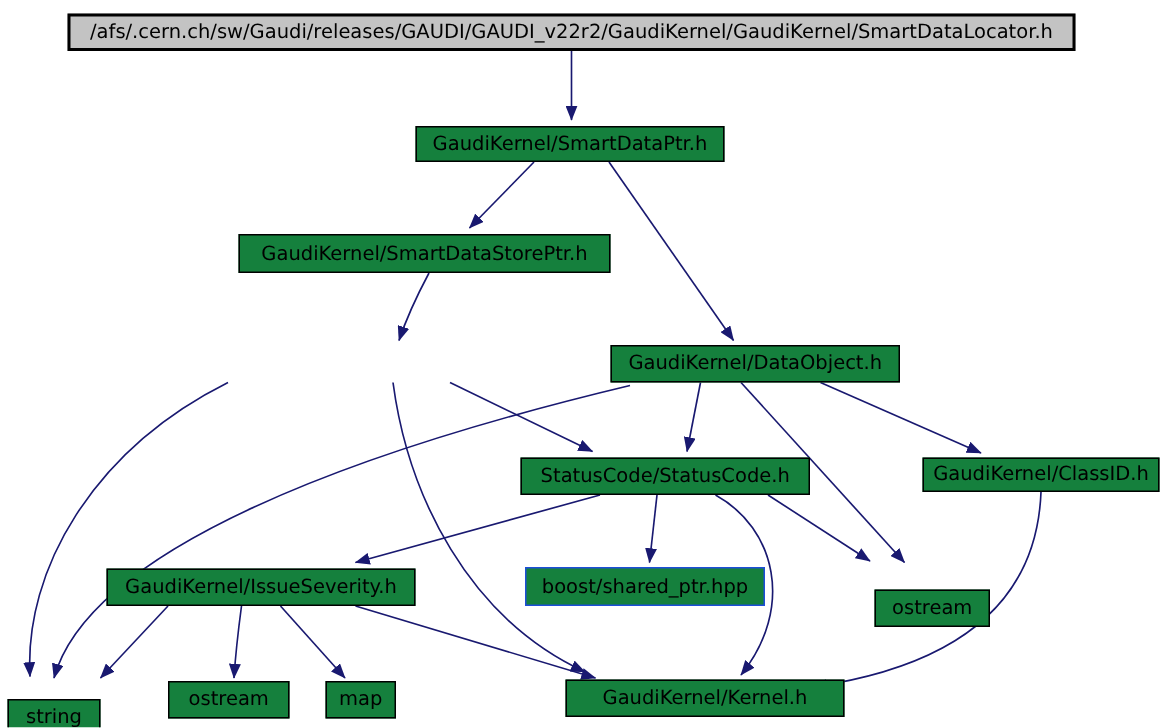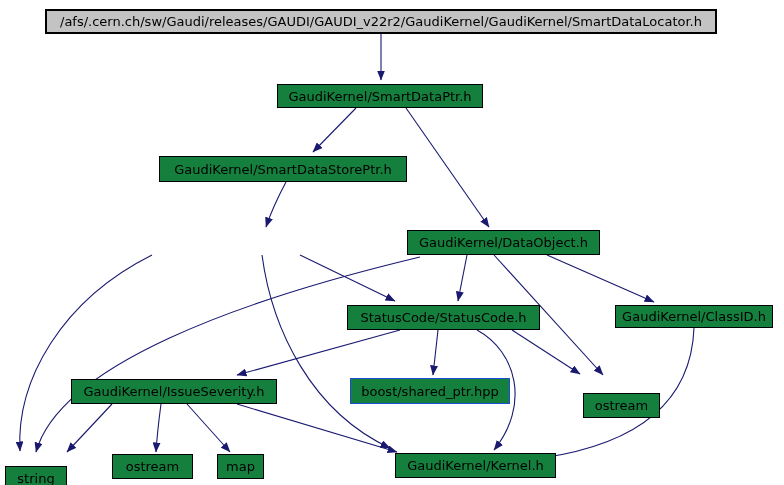--- a/index.html
+++ b/index.html
@@ -93,15 +93,15 @@
   <div class="node external" style="left:350px; top:378px; width:160px; height:26px;">boost/shared_ptr.hpp</div>
 
   <div class="node" style="left:583px; top:393px; width:77px; height:25px;">ostream</div>
 
   <div class="node" style="left:5px; top:466px; width:62px; height:25px;">string</div>
 
   <div class="node" style="left:112px; top:454px; width:81px; height:25px;">ostream</div>
 
   <div class="node" style="left:217px; top:454px; width:47px; height:25px;">map</div>
 
-  <div class="node" style="left:395px; top:453px; width:161px; height:25px;">GaudiKernel/Kernel.h</div>
+  <div class="node" style="left:377px; top:453px; width:186px; height:25px;">GaudiKernel/Kernel.h</div>
 
 </div>
 
 </body></html>

